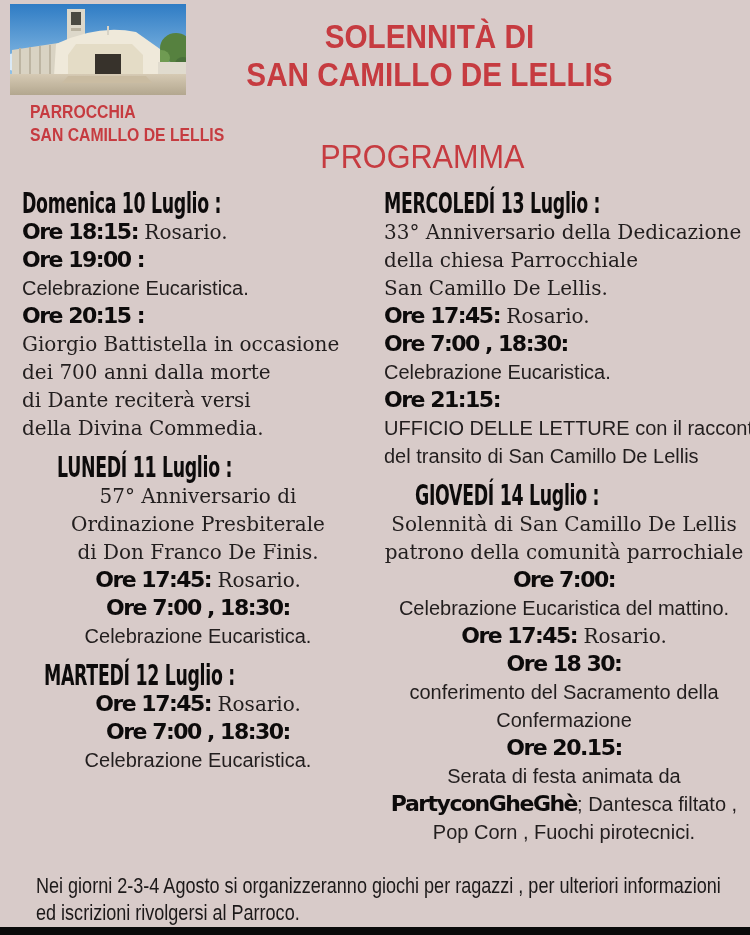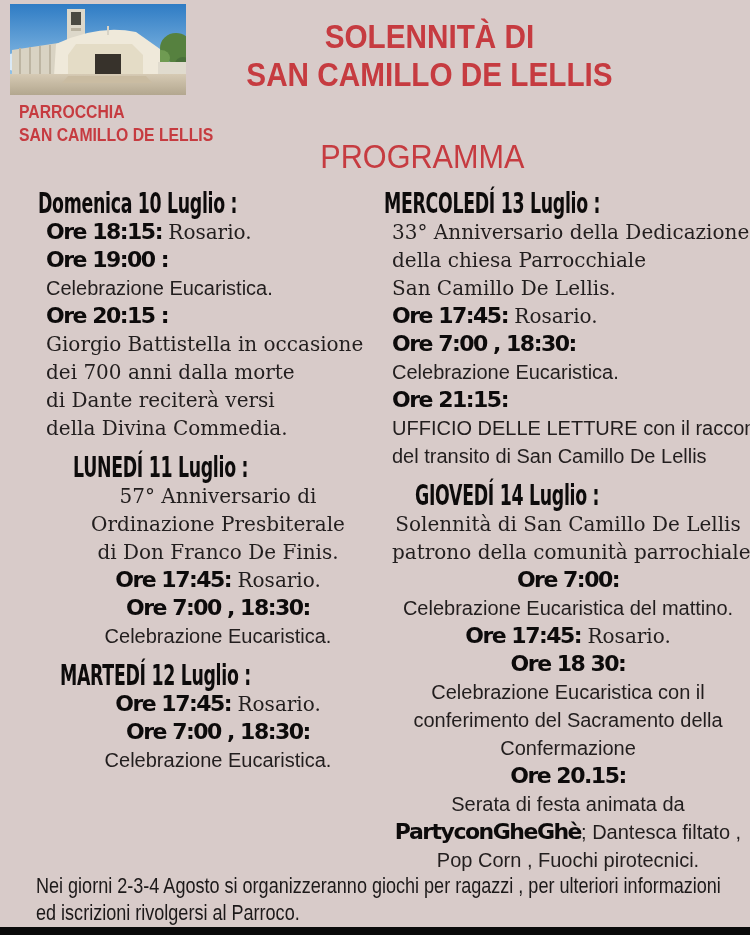--- a/index.html
+++ b/index.html
@@ -12,50 +12,50 @@
   html,body{margin:0;padding:0;}
   body{background:#bfb3b1;}
   .page{
     position:relative;width:750px;height:935px;margin:0 auto;
     background:var(--page-bg);overflow:hidden;
     font-family:"Liberation Sans",sans-serif;
   }
   
   .photo{position:absolute;left:10px;top:4px;width:176px;height:91px;display:block;}
   .parish{
-    position:absolute;left:19px;top:101px;color:var(--accent-red);
+    position:absolute;left:30px;top:101px;color:var(--accent-red);
     font-weight:700;font-size:17.5px;line-height:23px;white-space:nowrap;
   }
   .parish .pline{display:inline-block;transform:scaleX(0.9);transform-origin:0 50%;}
   .title{
     position:absolute;left:198px;top:18px;width:462px;text-align:center;
     color:var(--accent-red);font-weight:700;font-size:33px;line-height:38px;white-space:nowrap;
   }
   .title .tline{display:inline-block;transform:scaleX(0.9);}
   .programma{
     position:absolute;left:196px;top:137px;width:340px;text-align:right;
     color:var(--accent-red);font-weight:400;font-size:34px;white-space:nowrap;
   }
   .programma .tline{display:inline-block;transform:scaleX(0.9);}
   
   .col{position:absolute;top:190px;color:var(--body-text);}
-  .col-left{left:38px;width:352px;}
+  .col-left{left:22px;width:352px;}
   .col-right{left:384px;width:360px;}
   .sec + .sec{margin-top:12px;text-align:center;}
   .line{height:28px;line-height:28px;font-size:20px;white-space:nowrap;}
   .serif{font-family:"DejaVu Serif",serif;}
   .sans{font-family:"Liberation Sans",sans-serif;}
   .day{
     display:inline-block;transform:scaleX(0.62);transform-origin:0 55%;
     font-family:"DejaVu Sans",sans-serif;font-weight:800;font-size:28px;
     letter-spacing:-0.5px;color:var(--heading-black);white-space:nowrap;
   }
   .ore{
     font-family:"DejaVu Sans",sans-serif;font-weight:800;font-size:22px;
-    letter-spacing:-1.5px;color:var(--heading-black);margin-left:8px;
+    letter-spacing:-1.5px;color:var(--heading-black);
   }
   
   .footer{
     position:absolute;left:20px;top:872px;width:728px;color:#1c1919;
     font-size:22px;line-height:27px;white-space:nowrap;margin-left:16px;
   }
   .footer .fline{display:inline-block;transform:scaleX(0.82);transform-origin:0 50%;}
   .bottom-bar{position:absolute;left:0;bottom:0;width:750px;height:8px;background:var(--bottom-bar);}
 </style>
 </head>
@@ -151,21 +151,20 @@
       <div class="line sans"><span class="ore"></span><span>del transito di San Camillo De Lellis</span></div>
     </div>
     <div class="sec">
       <div class="line"><span class="day">GIOVEDÍ 14 Luglio :</span></div>
       <div class="line serif"><span class="ore"></span><span>Solennità di San Camillo De Lellis</span></div>
       <div class="line serif"><span class="ore"></span><span>patrono della comunità parrochiale</span></div>
       <div class="line sans"><span class="ore">Ore 7:00:</span><span></span></div>
       <div class="line sans"><span class="ore"></span><span>Celebrazione Eucaristica del mattino.</span></div>
       <div class="line serif"><span class="ore">Ore 17:45:</span><span> Rosario.</span></div>
       <div class="line sans"><span class="ore">Ore 18 30:</span><span></span></div>
-      <div class="line sans"><span class="ore"></span><span>Celebrazione Eucaristica con il</span></div>
       <div class="line sans"><span class="ore"></span><span>conferimento del Sacramento della</span></div>
       <div class="line sans"><span class="ore"></span><span>Confermazione</span></div>
       <div class="line sans"><span class="ore">Ore 20.15:</span><span></span></div>
       <div class="line sans"><span class="ore"></span><span>Serata di festa animata da</span></div>
       <div class="line sans"><span class="ore">PartyconGheGhè</span><span>; Dantesca filtato ,</span></div>
       <div class="line sans"><span class="ore"></span><span>Pop Corn , Fuochi pirotecnici.</span></div>
     </div>
   </div>
 
   <div class="footer">

